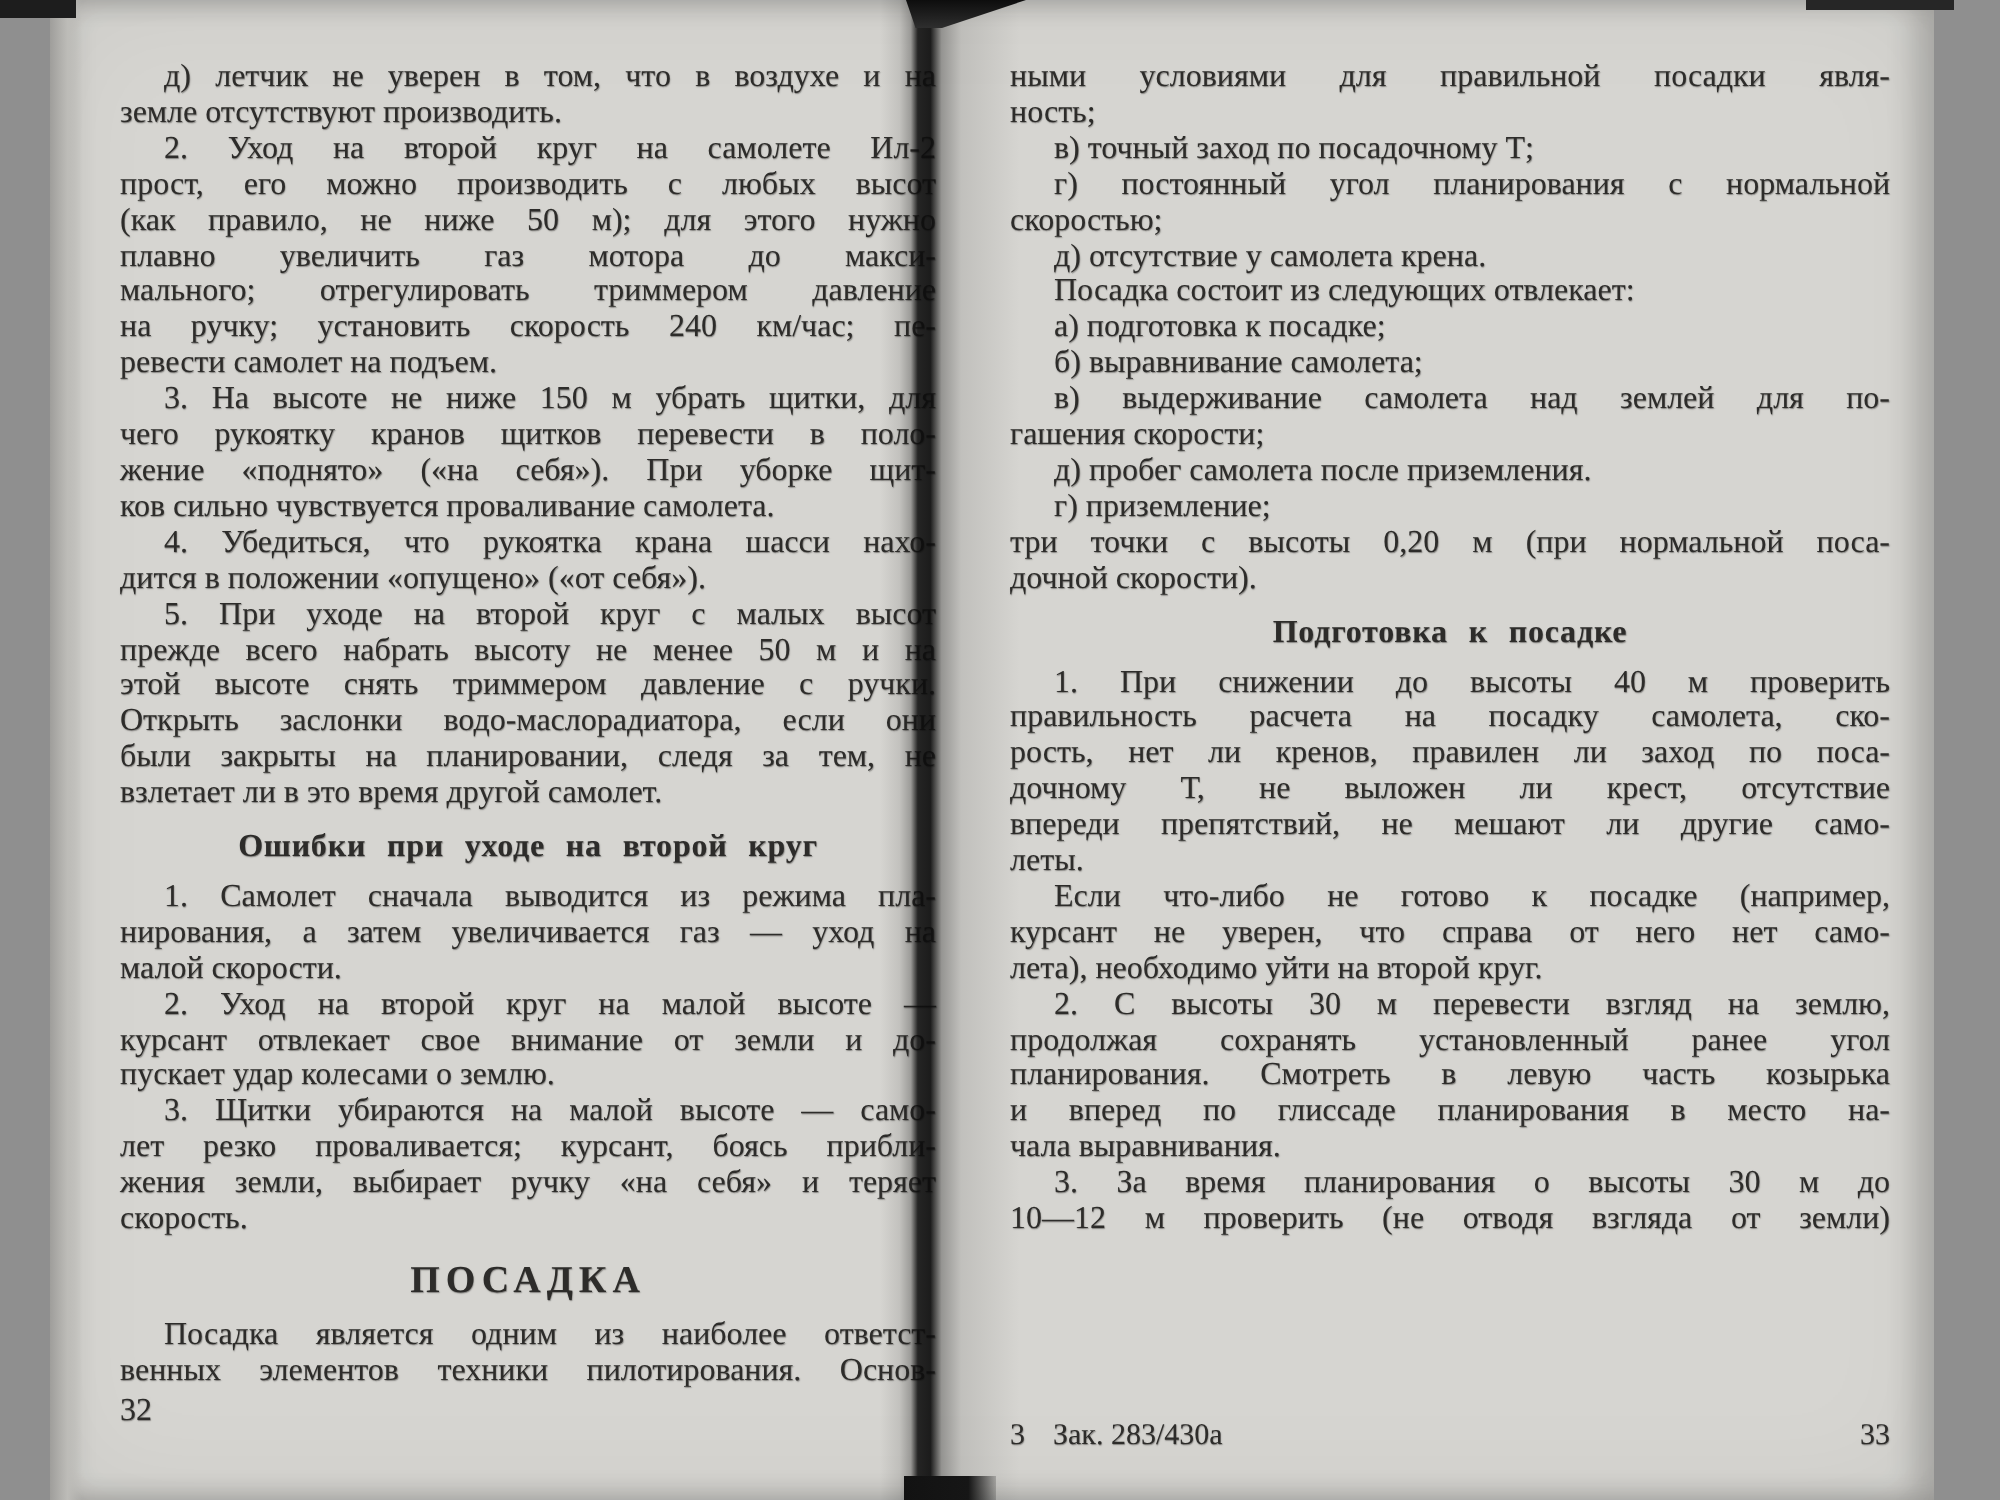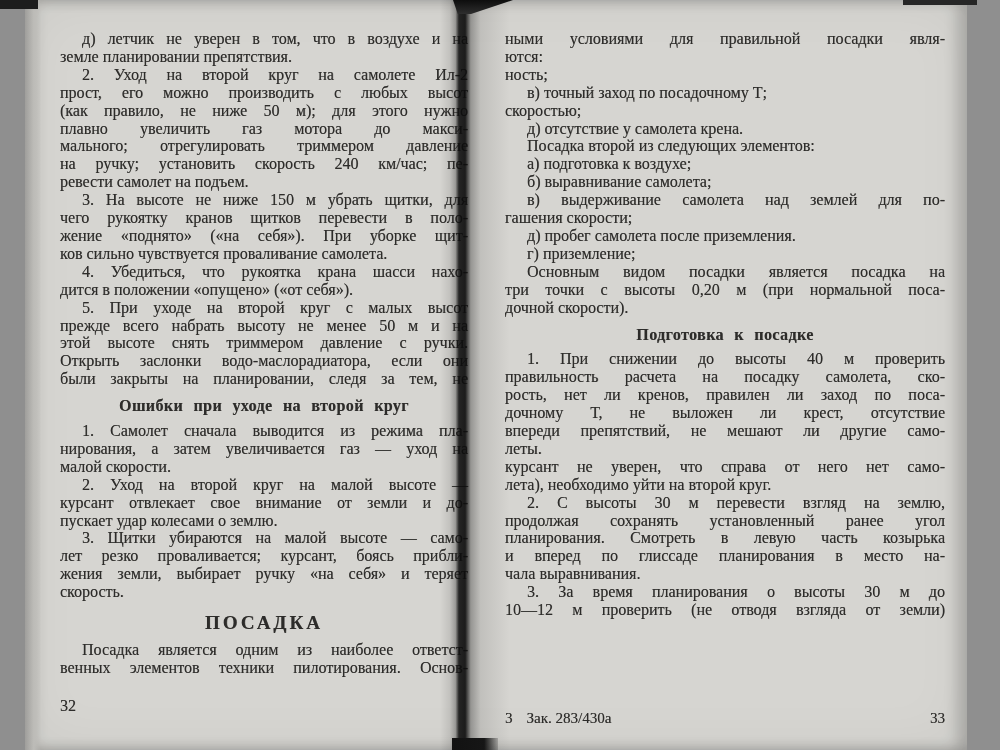--- a/index.html
+++ b/index.html
@@ -86,80 +86,81 @@
 </style>
 </head>
 <body>
 
 <div class="stage">
   <div class="book">
     <div class="left-deckle"></div>
 
     <div class="text-block" id="left-blocks">
         <div class="ln ind just">д) летчик не уверен в том, что в воздухе и на</div>
-        <div class="ln">земле планировании препятствия.</div>
+        <div class="ln">земле отсутствуют производить.</div>
         <div class="ln ind just">2. Уход на второй круг на самолете Ил-2</div>
         <div class="ln just">прост, его можно производить с любых высот</div>
         <div class="ln just">(как правило, не ниже 50 м); для этого нужно</div>
         <div class="ln just">плавно увеличить газ мотора до макси-</div>
         <div class="ln just">мального; отрегулировать триммером давление</div>
         <div class="ln just">на ручку; установить скорость 240 км/час; пе-</div>
         <div class="ln">ревести самолет на подъем.</div>
         <div class="ln ind just">3. На высоте не ниже 150 м убрать щитки, для</div>
         <div class="ln just">чего рукоятку кранов щитков перевести в поло-</div>
         <div class="ln just">жение «поднято» («на себя»). При уборке щит-</div>
         <div class="ln">ков сильно чувствуется проваливание самолета.</div>
         <div class="ln ind just">4. Убедиться, что рукоятка крана шасси нахо-</div>
         <div class="ln">дится в положении «опущено» («от себя»).</div>
         <div class="ln ind just">5. При уходе на второй круг с малых высот</div>
         <div class="ln just">прежде всего набрать высоту не менее 50 м и на</div>
         <div class="ln just">этой высоте снять триммером давление с ручки.</div>
         <div class="ln just">Открыть заслонки водо-маслорадиатора, если они</div>
         <div class="ln just">были закрыты на планировании, следя за тем, не</div>
+        <div class="ln">взлетает ли в это время другой самолет.</div>
         <div class="ln head">Ошибки при уходе на второй круг</div>
         <div class="ln ind just">1. Самолет сначала выводится из режима пла-</div>
         <div class="ln just">нирования, а затем увеличивается газ — уход на</div>
         <div class="ln">малой скорости.</div>
         <div class="ln ind just">2. Уход на второй круг на малой высоте —</div>
         <div class="ln just">курсант отвлекает свое внимание от земли и до-</div>
         <div class="ln">пускает удар колесами о землю.</div>
         <div class="ln ind just">3. Щитки убираются на малой высоте — само-</div>
         <div class="ln just">лет резко проваливается; курсант, боясь прибли-</div>
         <div class="ln just">жения земли, выбирает ручку «на себя» и теряет</div>
         <div class="ln">скорость.</div>
         <div class="ln bighead">ПОСАДКА</div>
         <div class="ln ind just">Посадка является одним из наиболее ответст-</div>
         <div class="ln just">венных элементов техники пилотирования. Основ-</div>
       </div>
     <div class="pagenum-left">32</div>
 
     <div class="text-block" id="right-blocks">
         <div class="ln just">ными условиями для правильной посадки явля-</div>
-        <div class="ln">ются:</div>
         <div class="ln">ность;</div>
         <div class="ln ind">в) точный заход по посадочному Т;</div>
+        <div class="ln ind just">г) постоянный угол планирования с нормальной</div>
         <div class="ln">скоростью;</div>
         <div class="ln ind">д) отсутствие у самолета крена.</div>
-        <div class="ln ind">Посадка второй из следующих элементов:</div>
-        <div class="ln ind">а) подготовка к воздухе;</div>
+        <div class="ln ind">Посадка состоит из следующих отвлекает:</div>
+        <div class="ln ind">а) подготовка к посадке;</div>
         <div class="ln ind">б) выравнивание самолета;</div>
         <div class="ln ind just">в) выдерживание самолета над землей для по-</div>
         <div class="ln">гашения скорости;</div>
         <div class="ln ind">д) пробег самолета после приземления.</div>
         <div class="ln ind">г) приземление;</div>
-        <div class="ln ind just">Основным видом посадки является посадка на</div>
         <div class="ln just">три точки с высоты 0,20 м (при нормальной поса-</div>
         <div class="ln">дочной скорости).</div>
         <div class="ln head">Подготовка к посадке</div>
         <div class="ln ind just">1. При снижении до высоты 40 м проверить</div>
         <div class="ln just">правильность расчета на посадку самолета, ско-</div>
         <div class="ln just">рость, нет ли кренов, правилен ли заход по поса-</div>
         <div class="ln just">дочному Т, не выложен ли крест, отсутствие</div>
         <div class="ln just">впереди препятствий, не мешают ли другие само-</div>
         <div class="ln">леты.</div>
+        <div class="ln ind just">Если что-либо не готово к посадке (например,</div>
         <div class="ln just">курсант не уверен, что справа от него нет само-</div>
         <div class="ln">лета), необходимо уйти на второй круг.</div>
         <div class="ln ind just">2. С высоты 30 м перевести взгляд на землю,</div>
         <div class="ln just">продолжая сохранять установленный ранее угол</div>
         <div class="ln just">планирования. Смотреть в левую часть козырька</div>
         <div class="ln just">и вперед по глиссаде планирования в место на-</div>
         <div class="ln">чала выравнивания.</div>
         <div class="ln ind just">3. За время планирования о высоты 30 м до</div>
         <div class="ln just">10—12 м проверить (не отводя взгляда от земли)</div>
       </div>

